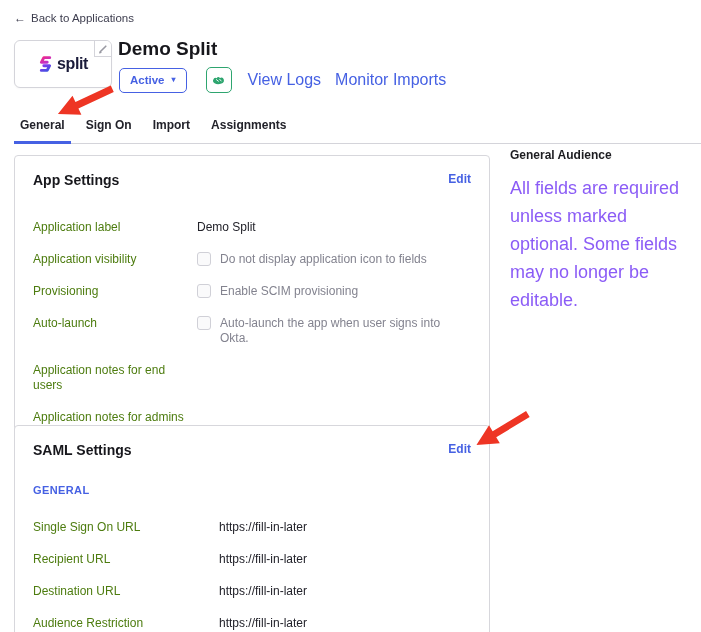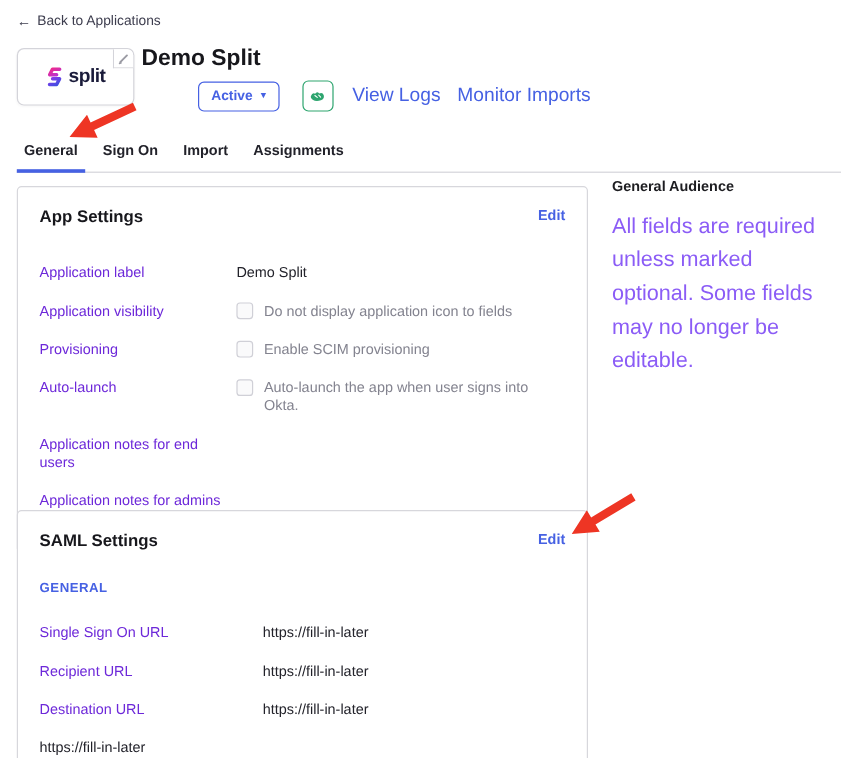--- a/index.html
+++ b/index.html
@@ -30,21 +30,21 @@
     border-radius:0 5px 0 0; display:flex; align-items:center; justify-content:center;
     background:#fff; cursor:pointer;
   }
 
   .app-title { position:absolute; left:118px; top:38px; font-size:19px; font-weight:700; color:#17171c; }
 
   .header-actions { position:absolute; left:119px; top:67px; display:flex; align-items:center; }
   .active-btn {
     height:25px; padding:0 10px; border:1.5px solid #4661e3; border-radius:5px; background:#fff;
     color:#4661e3; font-family:"Liberation Sans",sans-serif; font-size:11.5px; font-weight:700;
-    display:flex; align-items:center; gap:7px; cursor:pointer;margin-left:46px;
+    display:flex; align-items:center; gap:7px; cursor:pointer;
   }
   .caret-down { font-size:8px; line-height:1; color:#4661e3; }
   .green-btn {
     width:26px; height:26px; margin-left:19px; border:1.5px solid #2ea56f; border-radius:5px;
     background:#fff; display:flex; align-items:center; justify-content:center; cursor:pointer;
   }
   .hdr-link { margin-left:14px; font-size:16px; color:#4661e3; text-decoration:none; cursor:pointer; }
   .hdr-link.first { margin-left:16px; }
 
   
@@ -66,21 +66,21 @@
   #app-card  { top:155px; height:306px; }
   #saml-card { top:425px; height:280px; }
 
   .card-head { display:flex; justify-content:space-between; align-items:flex-start; padding:16px 18px 0 18px; }
   .card-title { font-size:14px; font-weight:700; color:#17171c; }
   .edit-link { font-size:12px; font-weight:700; color:#4661e3; text-decoration:none; cursor:pointer; }
 
   .rows { padding:0 18px; }
   #app-card .rows { margin-top:32px; }
   .row { display:flex; align-items:flex-start; margin-bottom:17px; min-height:15px; }
-  .row-label { width:164px; flex:none; font-size:12px; color:#6d28d9; line-height:15px; }
+  .row-label { width:164px; flex:none; font-size:12px; color:#4d7c0f; line-height:15px; }
   #saml-card .row-label { width:186px; }
   .row-value { font-size:12px; color:#22222a; line-height:15px; display:flex; align-items:flex-start; }
   .checkbox {
     width:14px; height:14px; flex:none; margin-right:9px; margin-top:0px;
     border:1px solid #d0d0d7; border-radius:3px; background:#fafafb; display:inline-block; cursor:pointer;
   }
   .caption { color:#83838f; font-size:12px; line-height:15px; }
 
   .section-label {
     margin:26px 18px 24px 18px; font-size:11px; font-weight:700; color:#4661e3; letter-spacing:0.4px;
@@ -209,20 +209,21 @@
     </div>
     <div class="row">
       <div class="row-label">Recipient URL</div>
       <div class="row-value">https://fill-in-later</div>
     </div>
     <div class="row">
       <div class="row-label">Destination URL</div>
       <div class="row-value">https://fill-in-later</div>
     </div>
     <div class="row">
+      <div class="row-label">Audience Restriction</div>
       <div class="row-value">https://fill-in-later</div>
     </div>
   </div>
 </section>
 
 <aside class="help-panel">
   <div class="help-title">General Audience</div>
   <div class="help-body">All fields are required unless marked optional. Some fields may no longer be editable.</div>
 </aside>
 

